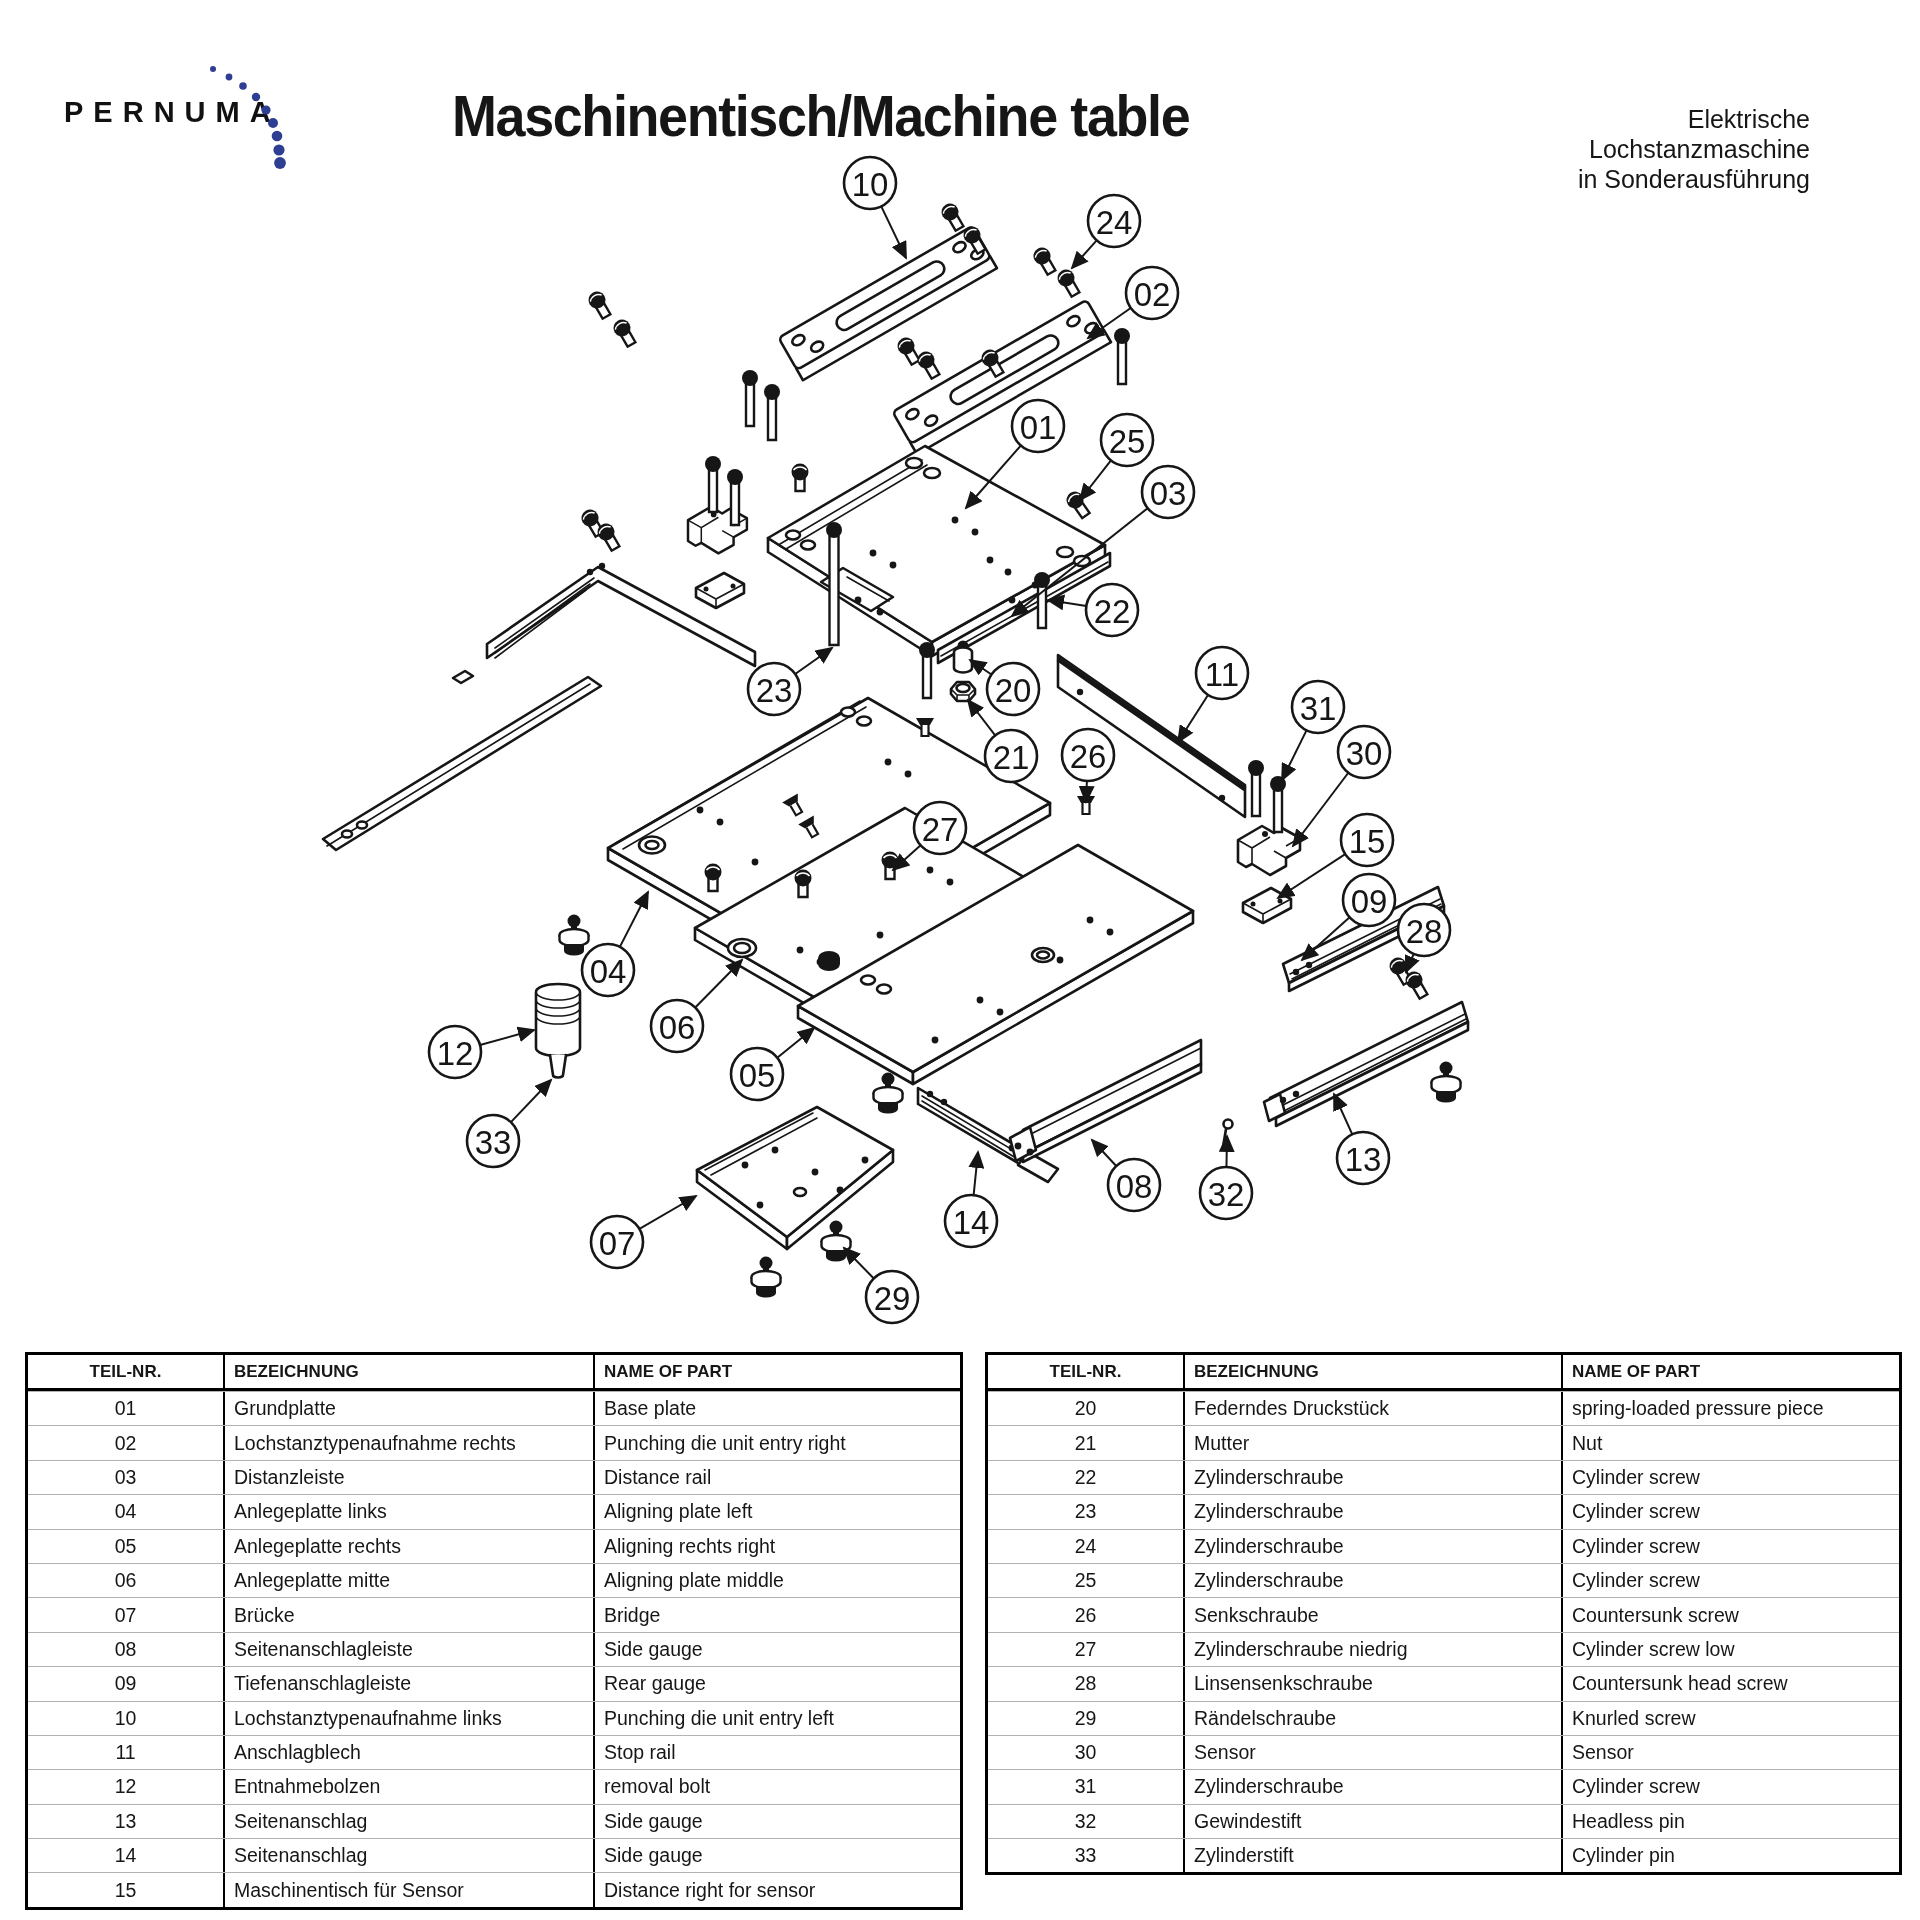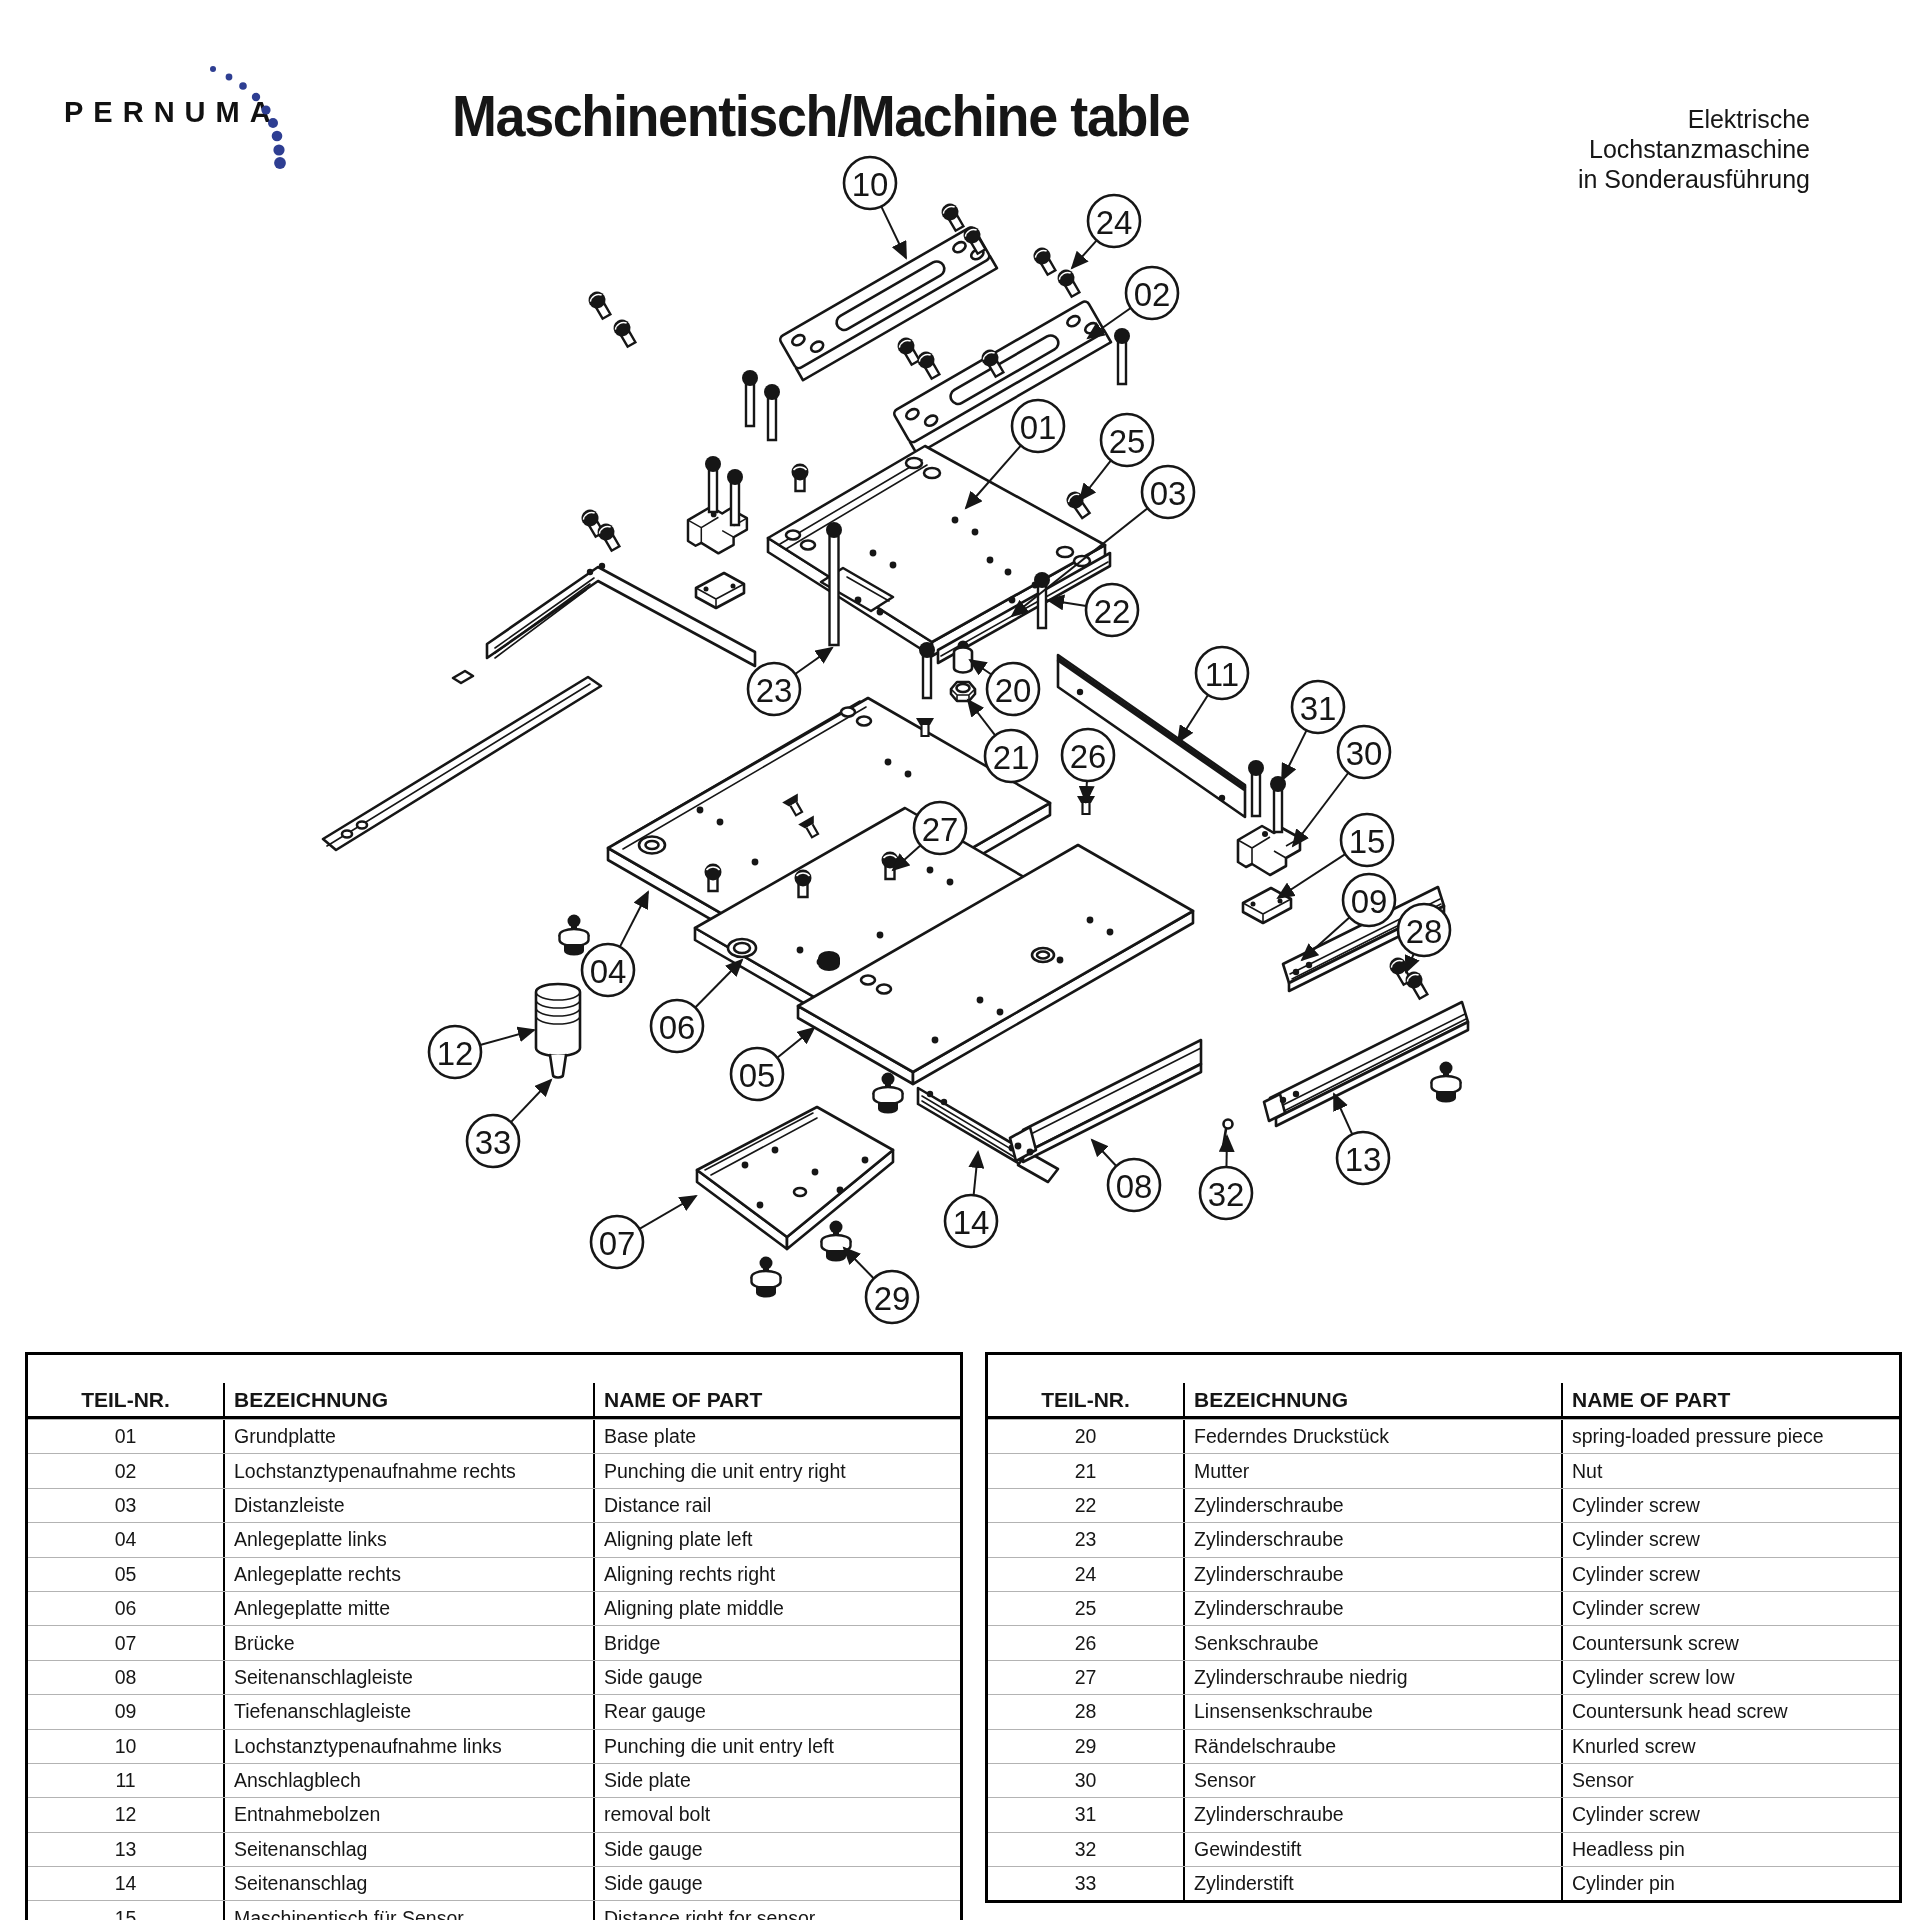--- a/index.html
+++ b/index.html
@@ -17,22 +17,22 @@
   
   #diagram-svg{position:absolute;left:0;top:0;width:1920px;height:1920px;}
   .ln{stroke:#161616;stroke-width:2.6;fill:#fff;stroke-linejoin:round;stroke-linecap:round;}
   .thin{stroke:#161616;stroke-width:1.6;fill:none;stroke-linecap:round;}
   .lnf{fill:#161616;stroke:none;}
   .leader{stroke:#161616;stroke-width:2;fill:none;}
   .co-circle{fill:#fff;stroke:#161616;stroke-width:2.6;}
   .co-text{font:400 33px "Liberation Sans",sans-serif;fill:#161616;text-anchor:middle;dominant-baseline:central;}
   
   .ptable{position:absolute;background:#fff;border:3px solid #000;box-sizing:border-box;}
-  .ptable .thead{display:grid;height:33px;align-items:center;font-weight:bold;font-size:21px;
-                 border-bottom:3px solid #000;margin-top:28px;}
+  .ptable .thead{display:grid;height:33px;align-items:center;font-weight:bold;font-size:17px;
+                 border-bottom:3px solid #000;}
   .ptable .trow{display:grid;height:33.4px;align-items:center;font-size:19.5px;border-top:1px solid #b3b3b3;}
   .ptable .trow:first-of-type{border-top:none;}
   .ptable .c{overflow:hidden;white-space:nowrap;height:100%;display:flex;align-items:center;box-sizing:border-box;}
   .ptable .c0{justify-content:center;}
   .ptable .c1,.ptable .c2{padding-left:9px;border-left:2.5px solid #000;}
 </style>
 </head>
 <body>
 
 <div class="page">
@@ -544,21 +544,21 @@
         <div class="c c2">Rear gauge</div>
       </div>
       <div class="trow" style="grid-template-columns: 195px 370px 367px;">
         <div class="c c0">10</div>
         <div class="c c1">Lochstanztypenaufnahme links</div>
         <div class="c c2">Punching die unit entry left</div>
       </div>
       <div class="trow" style="grid-template-columns: 195px 370px 367px;">
         <div class="c c0">11</div>
         <div class="c c1">Anschlagblech</div>
-        <div class="c c2">Side plate</div>
+        <div class="c c2">Stop rail</div>
       </div>
       <div class="trow" style="grid-template-columns: 195px 370px 367px;">
         <div class="c c0">12</div>
         <div class="c c1">Entnahmebolzen</div>
         <div class="c c2">removal bolt</div>
       </div>
       <div class="trow" style="grid-template-columns: 195px 370px 367px;">
         <div class="c c0">13</div>
         <div class="c c1">Seitenanschlag</div>
         <div class="c c2">Side gauge</div>

